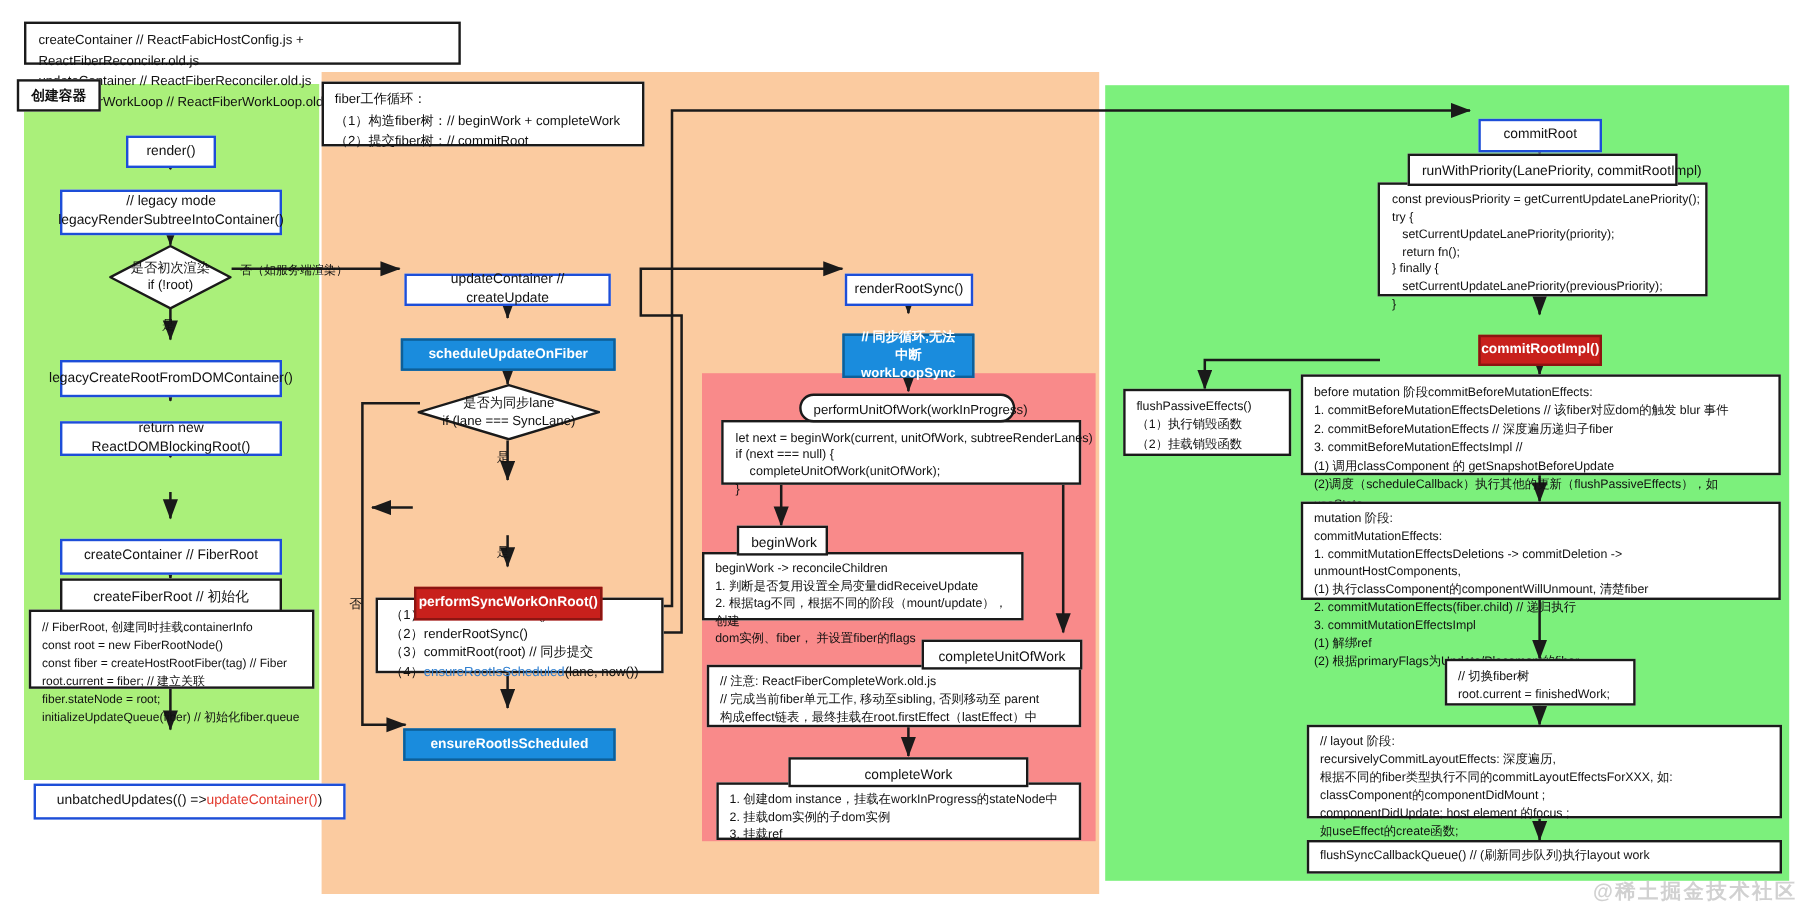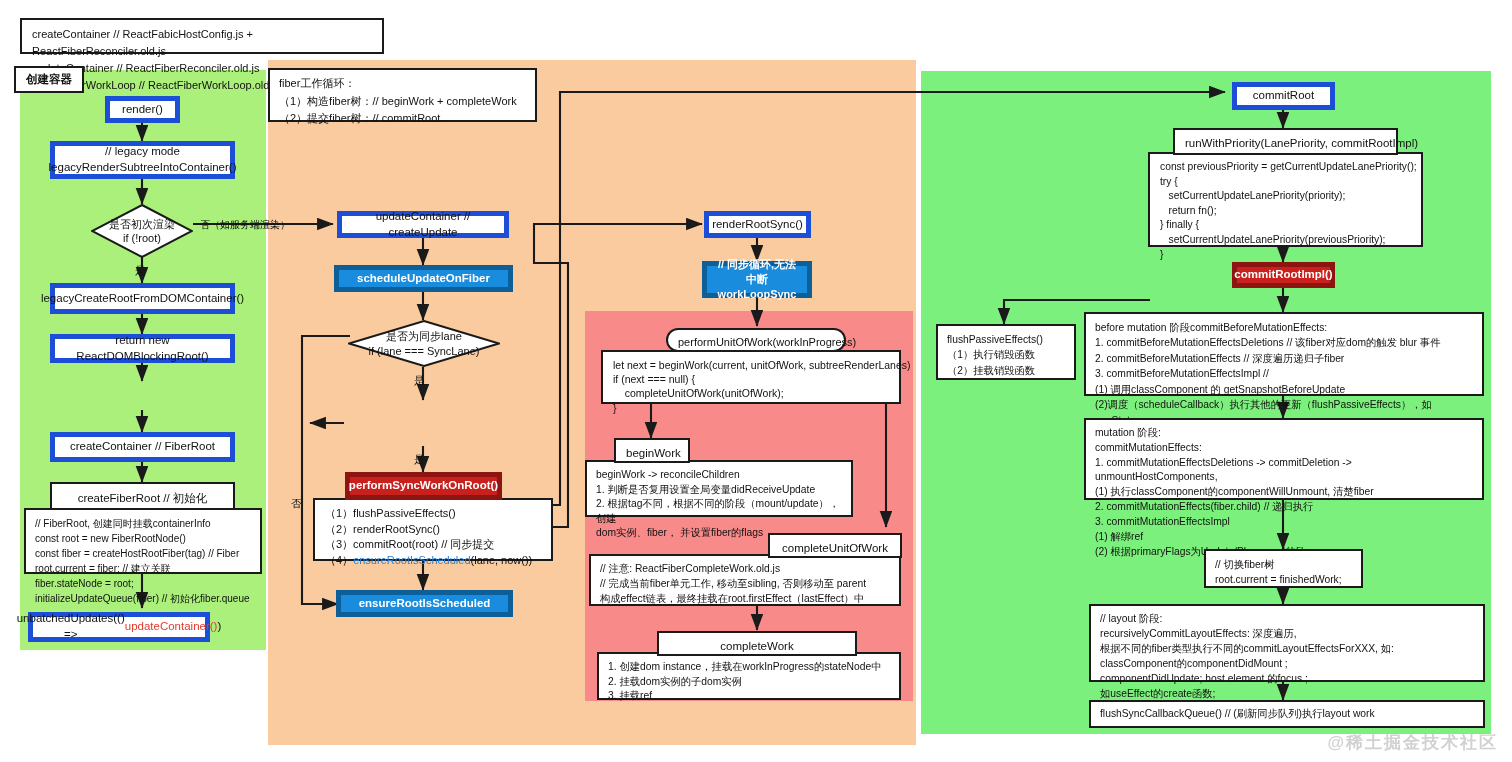--- a/index.html
+++ b/index.html
@@ -1,22 +1,22 @@
 <!DOCTYPE html>
 <html><head>
 <meta charset="utf-8">
 <style>
   html,body{margin:0;padding:0;background:#ffffff;}
   body{font-family:"Liberation Sans","DejaVu Sans",sans-serif;}
   #stage{position:relative;width:1512px;height:762px;overflow:hidden;background:#fff;}
   svg#canvas{position:absolute;left:0;top:0;width:1512px;height:762px;}
   .zone{position:absolute;}
-  .box{position:absolute;box-sizing:border-box;background:#ffffff;border:5px solid #1d4ed8;
+  .box{position:absolute;box-sizing:border-box;background:#ffffff;border:2px solid #1d4ed8;
        display:flex;align-items:center;justify-content:center;text-align:center;
-       font-size:11.5px;color:#111;line-height:1.35;padding:3px 12px;white-space:pre-line;}
+       font-size:11.5px;color:#111;line-height:1.35;padding:3px 12px;white-space:pre-line;margin-top:17px;}
   .diamond{position:absolute;display:flex;align-items:center;justify-content:center;
            text-align:center;font-size:11px;color:#111;line-height:1.3;white-space:pre-line;z-index:3;}
   .diamond .dshape{position:absolute;left:0;top:0;width:100%;height:100%;}
   .diamond .dtext{position:relative;z-index:2;}
   .blue{background:#1a8cdd;border-color:#0d5f99;color:#fff;font-weight:bold;}
   .red{background:#c8201c;border-color:#8c1512;color:#fff;font-weight:bold;}
   .lbl{position:absolute;font-size:10.5px;color:#111;background:transparent;white-space:nowrap;}
   .tag{position:absolute;box-sizing:border-box;background:#fff;border:2px solid #1a1a1a;
        font-size:11.5px;font-weight:bold;padding:4px 10px;color:#111;z-index:4;}
   .note{position:absolute;box-sizing:border-box;background:#fff;border:2px solid #1a1a1a;
@@ -124,21 +124,21 @@
   <div class="box" style="left:50px;top:334px;width:185px;height:29px;">return new ReactDOMBlockingRoot()</div>
   <div class="box" style="left:50px;top:432px;width:185px;height:30px;">createContainer // FiberRoot</div>
   <div class="cap" style="left:50px;top:482px;width:185px;height:28px;line-height:20px;">createFiberRoot // 初始化</div>
   <div class="note" style="left:24px;top:508px;width:238px;height:66px;font-size:10px;line-height:1.5;">// FiberRoot, 创建同时挂载containerInfo
 const root = new FiberRootNode()
 const fiber = createHostRootFiber(tag) // Fiber
 root.current = fiber; // 建立关联
 fiber.stateNode = root;
 initializeUpdateQueue(fiber) // 初始化fiber.queue</div>
 
-  <div class="box" style="left:28px;top:612px;width:182px;height:30px;">
+  <div class="box" style="left:28px;top:636px;width:260px;height:30px;">
     <span>unbatchedUpdates(() =&gt; </span><span class="rd">updateContainer()</span><span>)</span>
   </div>
 
   <div class="box" style="left:337px;top:211px;width:172px;height:27px;">updateContainer // createUpdate</div>
   <div class="box blue" style="left:334px;top:265px;width:179px;height:27px;">scheduleUpdateOnFiber</div>
 
   <div class="diamond" style="left:348px;top:320px;width:152px;height:47px;">
     <svg class="dshape" viewBox="0 0 152 47" preserveAspectRatio="none">
       <polygon points="76,1 151,23.5 76,46 1,23.5" fill="#fff" stroke="#1a1a1a" stroke-width="2"></polygon>
     </svg>

